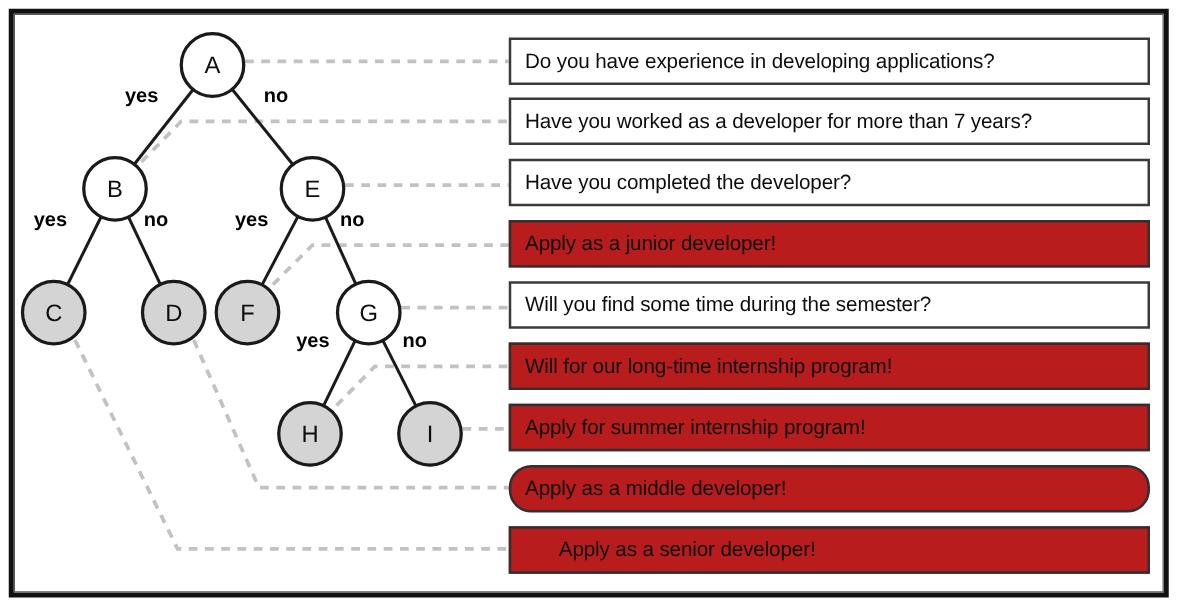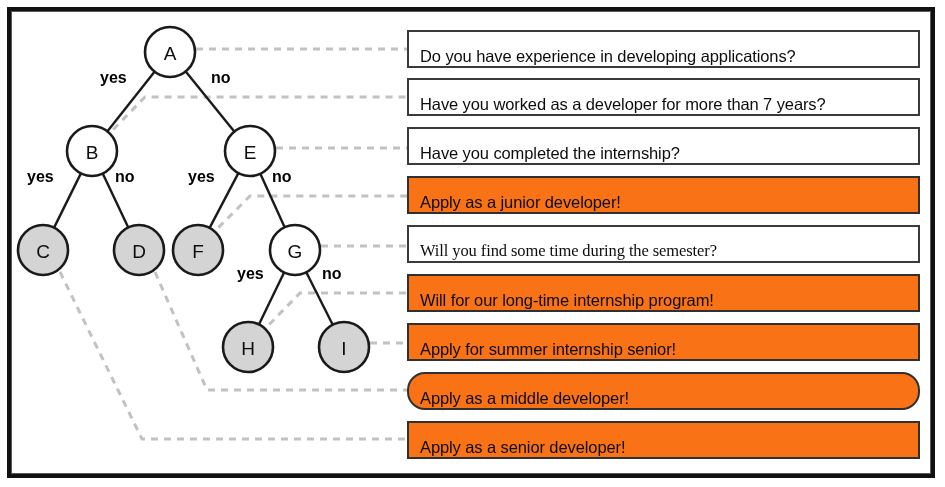--- a/index.html
+++ b/index.html
@@ -53,24 +53,24 @@
   
   .stmt-box {
     position: absolute;
     left: 407px;
     width: 513px;
     height: 38px;
     box-sizing: border-box;
     border: 2px solid #3a3a3a;
     background: #ffffff;
     display: flex;
-    align-items: flex-end;
+    align-items: center;
   }
   .stmt-box.shaded {
-    background: #f97316;
+    background: #b91c1c;
     border-color: #303030;
   }
   .stmt-text {
     font-size: 16.5px;
     color: #0d0d0d;
     padding-left: 11px;
     letter-spacing: -0.1px;
     white-space: nowrap;
   }
 
@@ -170,34 +170,34 @@
   </svg>
 
   <div id="statement-list">
       <div class="stmt-box" style="top: 30px;">
         <span class="stmt-text">Do you have experience in developing applications?</span>
       </div>
       <div class="stmt-box" style="top: 78px;">
         <span class="stmt-text">Have you worked as a developer for more than 7 years?</span>
       </div>
       <div class="stmt-box" style="top: 127px;">
-        <span class="stmt-text">Have you completed the internship?</span>
+        <span class="stmt-text">Have you completed the developer?</span>
       </div>
       <div class="stmt-box shaded" style="top: 176px;">
         <span class="stmt-text">Apply as a junior developer!</span>
       </div>
-      <div class="stmt-box" style="top: 225px; font-family: Liberation Serif, serif;">
+      <div class="stmt-box" style="top: 225px;">
         <span class="stmt-text">Will you find some time during the semester?</span>
       </div>
       <div class="stmt-box shaded" style="top: 274px;">
         <span class="stmt-text">Will for our long-time internship program!</span>
       </div>
       <div class="stmt-box shaded" style="top: 323px;">
-        <span class="stmt-text">Apply for summer internship senior!</span>
+        <span class="stmt-text">Apply for summer internship program!</span>
       </div>
       <div class="stmt-box shaded" style="top: 372px; border-radius: 18px;">
         <span class="stmt-text">Apply as a middle developer!</span>
       </div>
-      <div class="stmt-box shaded" style="top: 421px;">
+      <div class="stmt-box shaded" style="top: 421px; padding-left: 27px;">
         <span class="stmt-text">Apply as a senior developer!</span>
       </div>
     </div>
 </div>
 
 </body></html>

